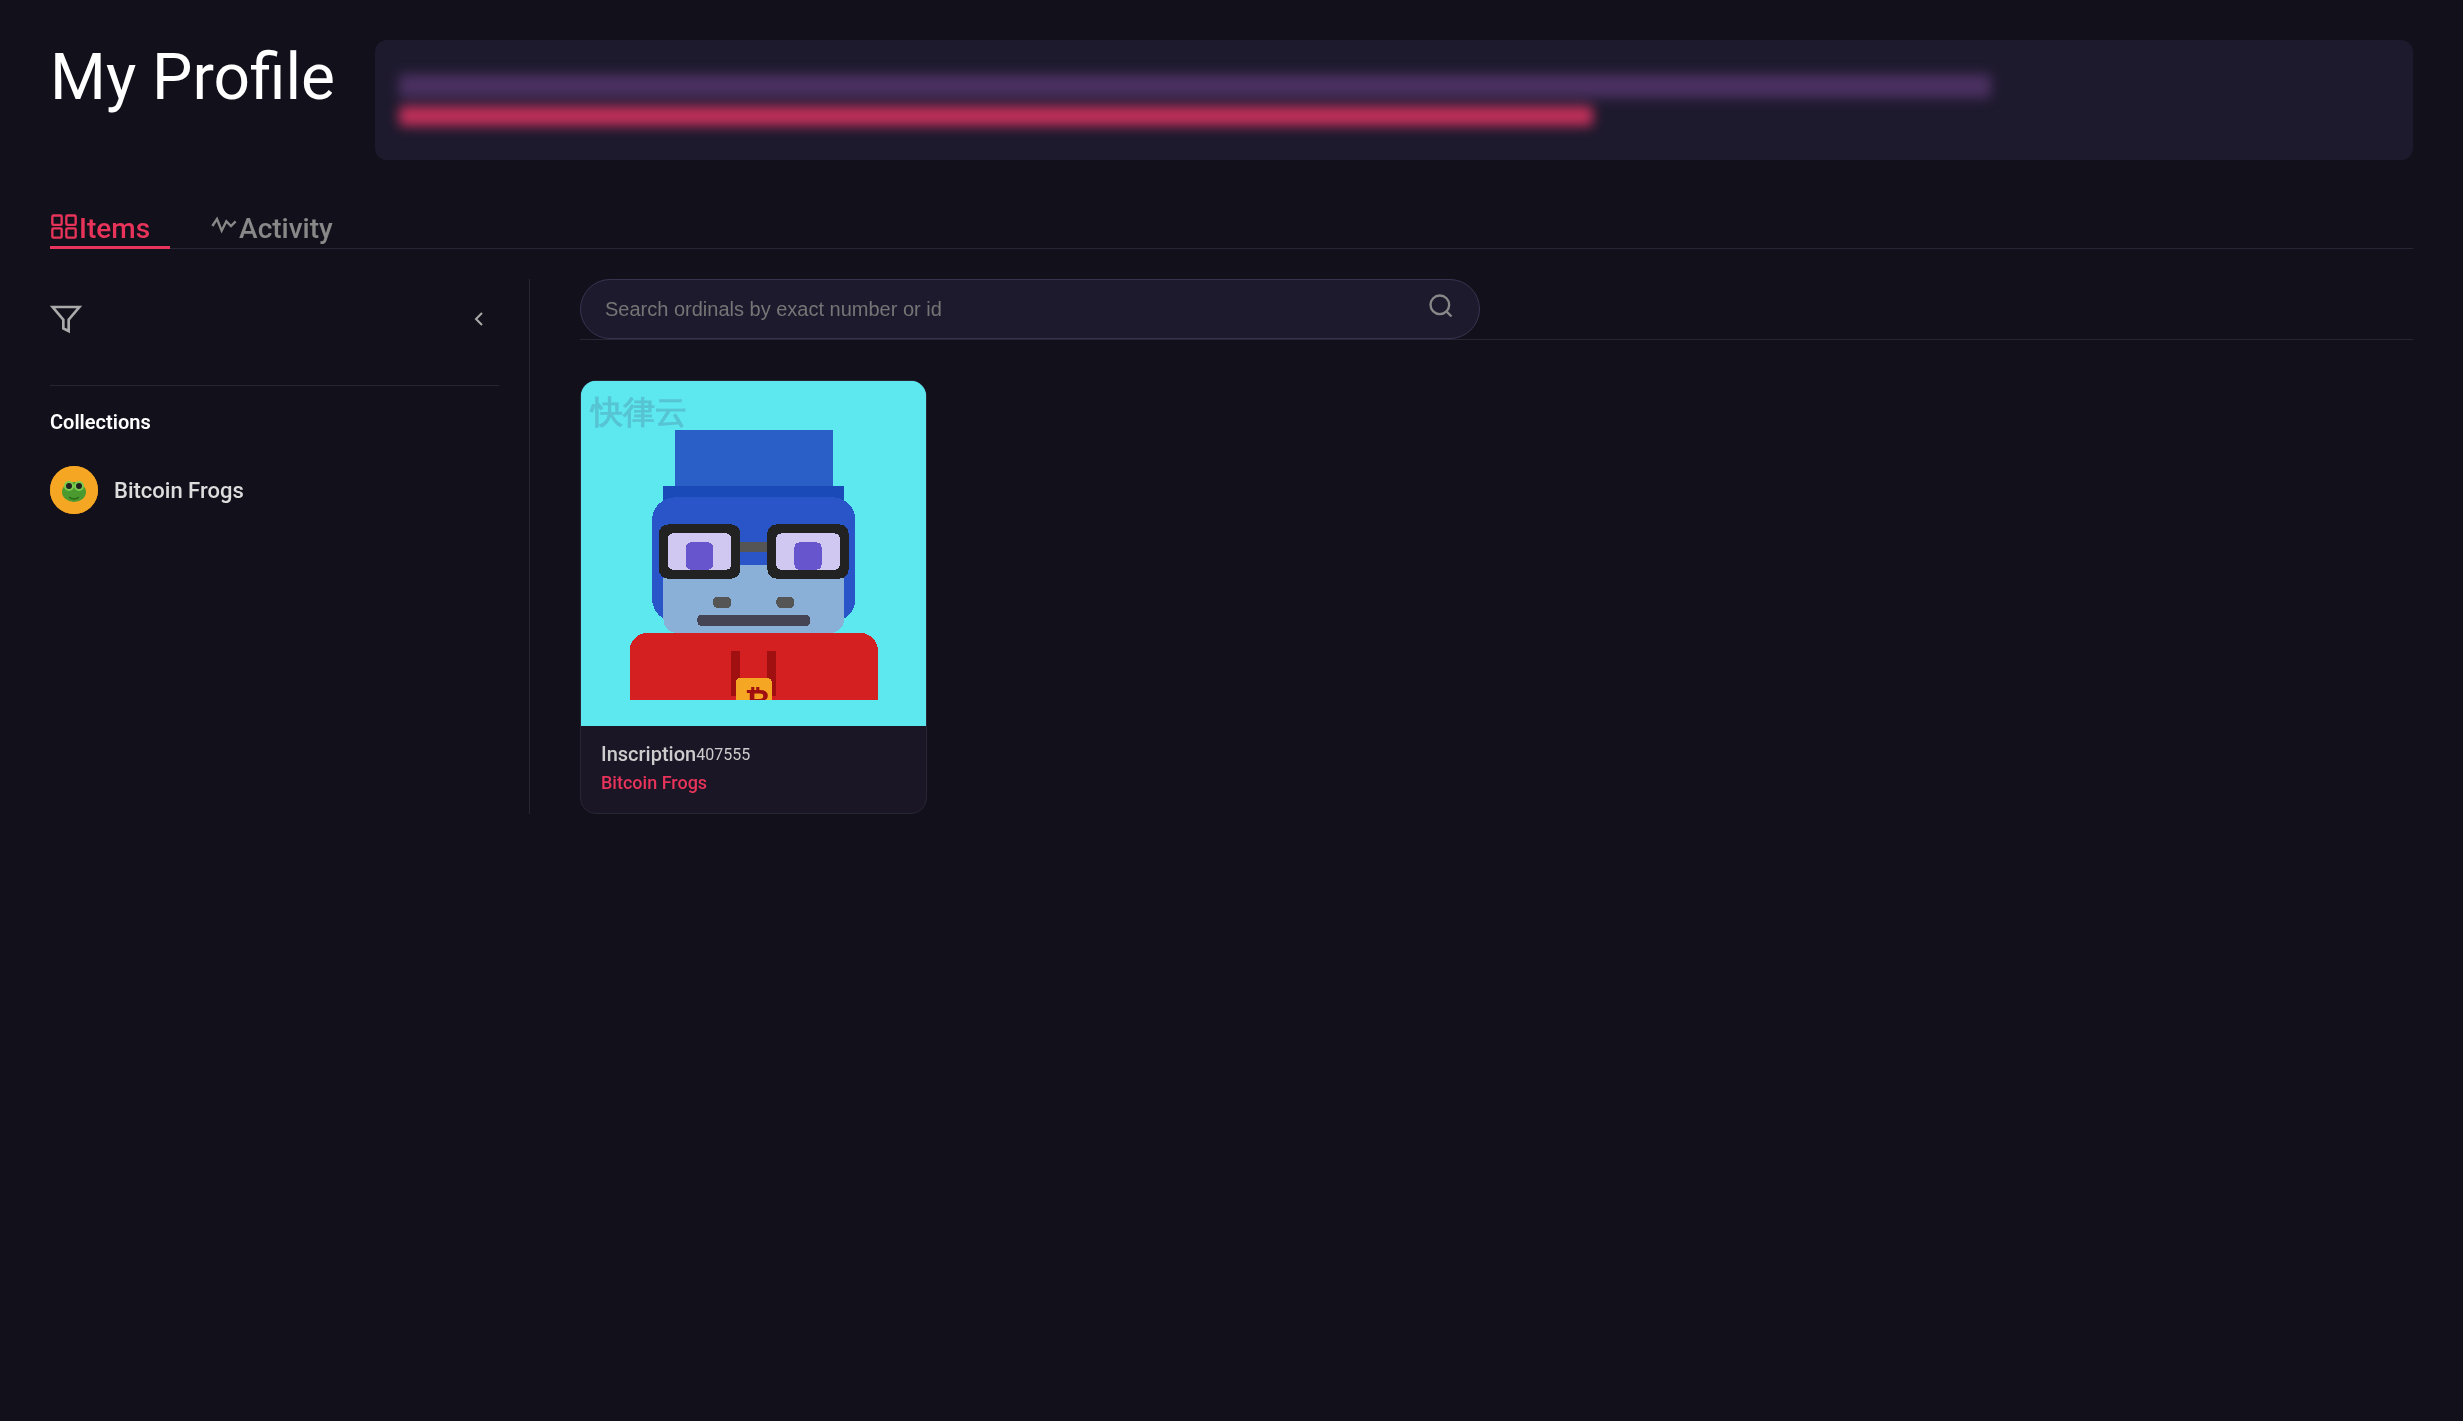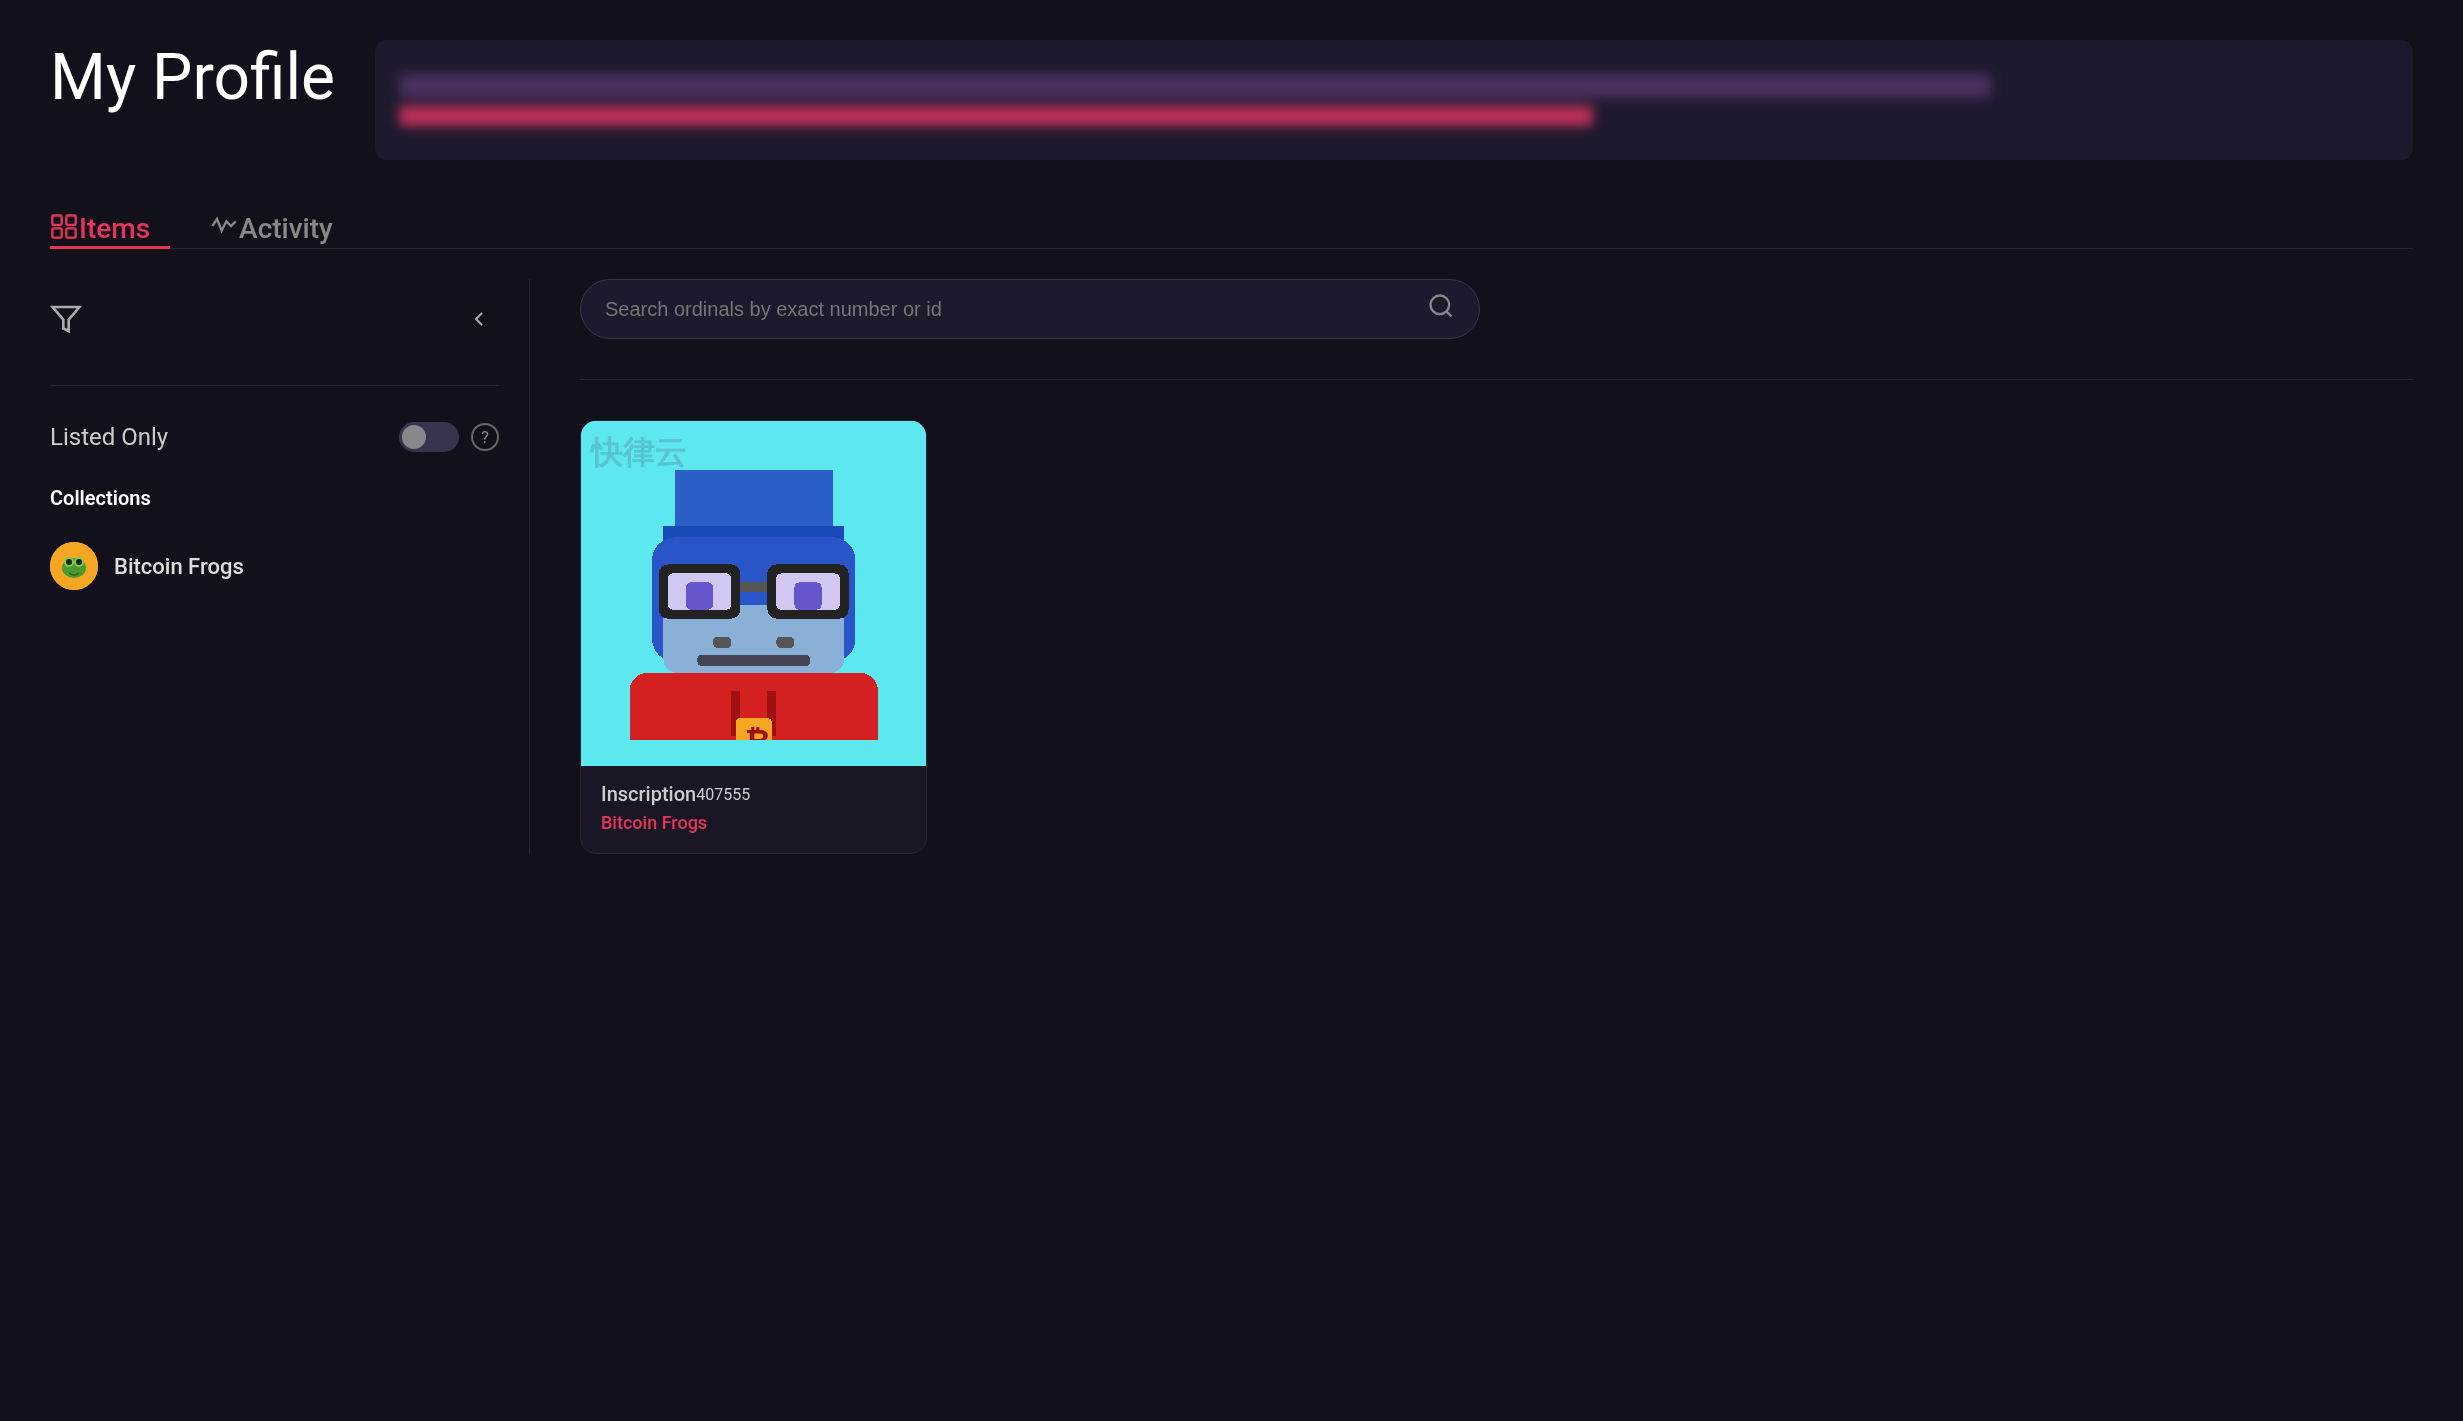--- a/index.html
+++ b/index.html
@@ -253,21 +253,20 @@
     .search-bar {
       width: 100%;
       max-width: 900px;
       background: #1e1a2e;
       border: 1px solid #3a3350;
       border-radius: 50px;
       display: flex;
       align-items: center;
       padding: 12px 24px;
       gap: 12px;
-      margin-bottom: 40px;
     }
 
     .search-input {
       flex: 1;
       background: none;
       border: none;
       outline: none;
       color: #888;
       font-size: 20px;
     }
@@ -413,29 +412,20 @@
         </span>
         <button class="collapse-btn">
           <svg width="24" height="24" viewBox="0 0 24 24" fill="none" stroke="#aaa" stroke-width="2">
             <polyline points="15,18 9,12 15,6"></polyline>
           </svg>
         </button>
       </div>
 
       <hr class="sidebar-divider">
 
-      <div class="listed-only-row">
-        <span class="listed-only-label">Listed Only</span>
-        <div class="toggle-group">
-          <div class="toggle"></div>
-          <div class="help-icon">
-            <span>?</span>
-          </div>
-        </div>
-      </div>
 
       <div class="collections-section">
         <div class="collections-title">Collections</div>
         <div class="collection-item">
           <div class="frog-avatar">
 
             <svg width="48" height="48" viewBox="0 0 48 48" xmlns="http://www.w3.org/2000/svg">
               <circle cx="24" cy="24" r="24" fill="#f5a623"></circle>
 
               <ellipse cx="24" cy="26" rx="12" ry="10" fill="#4a9a30"></ellipse>

